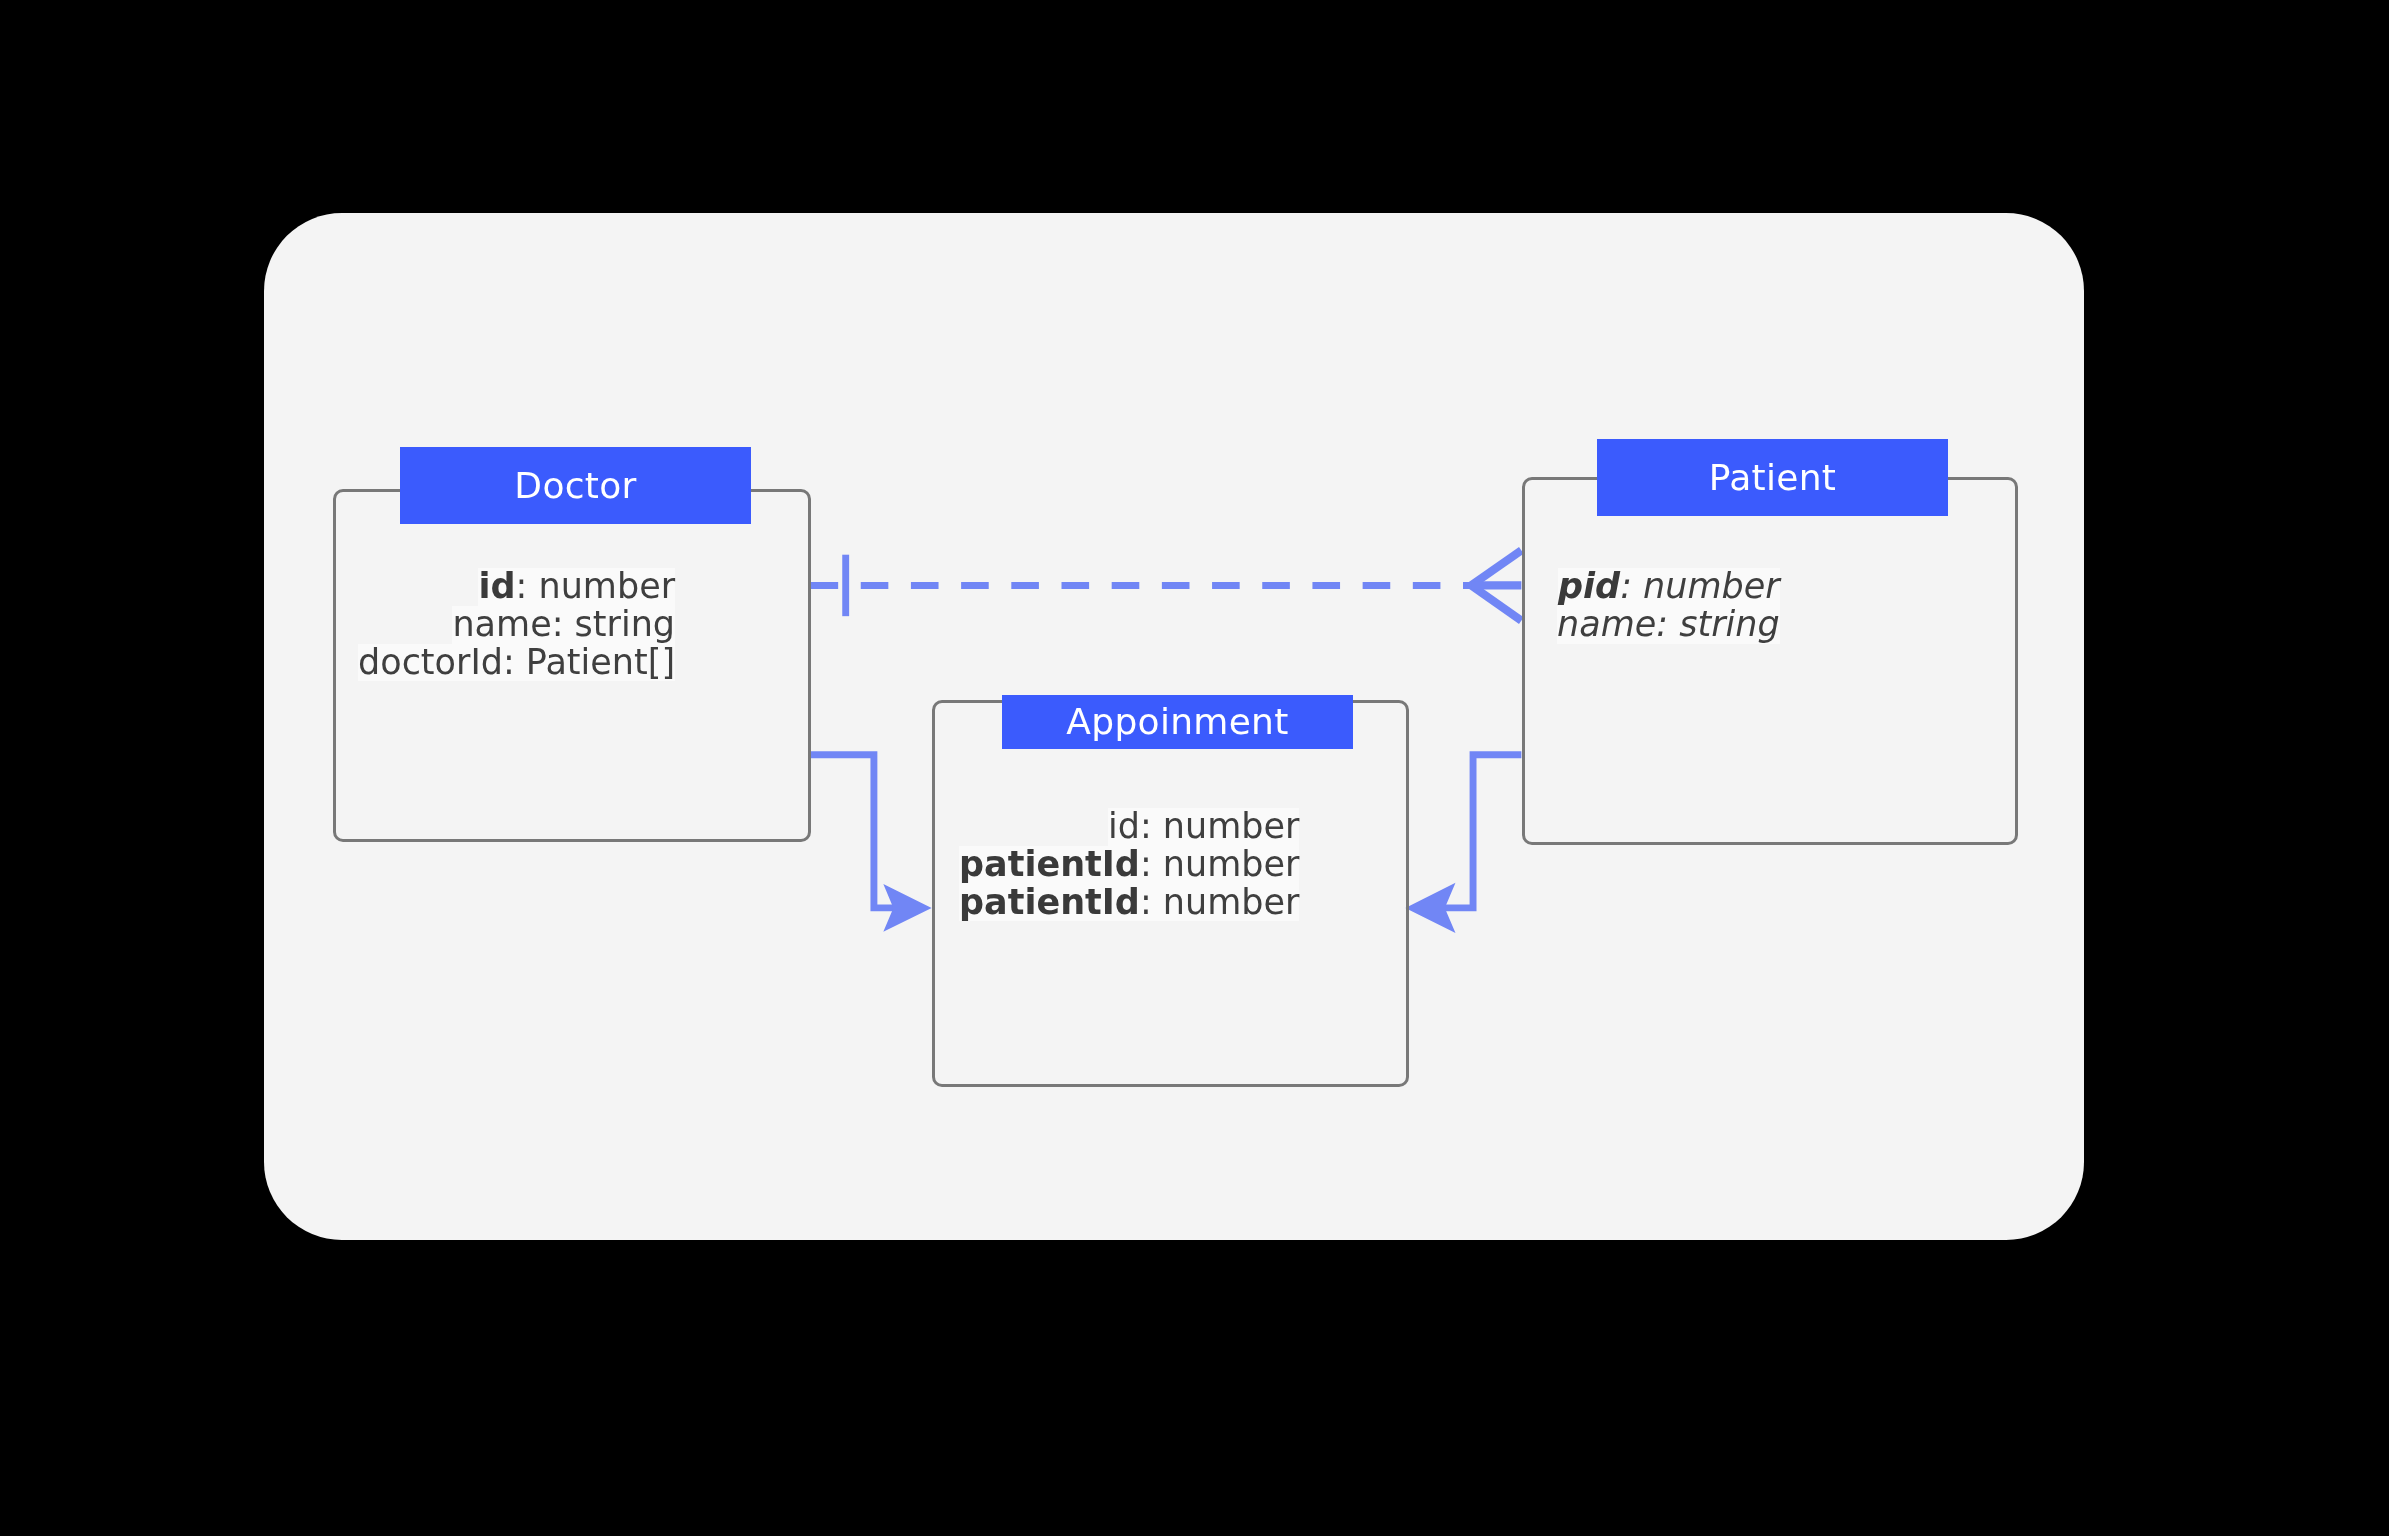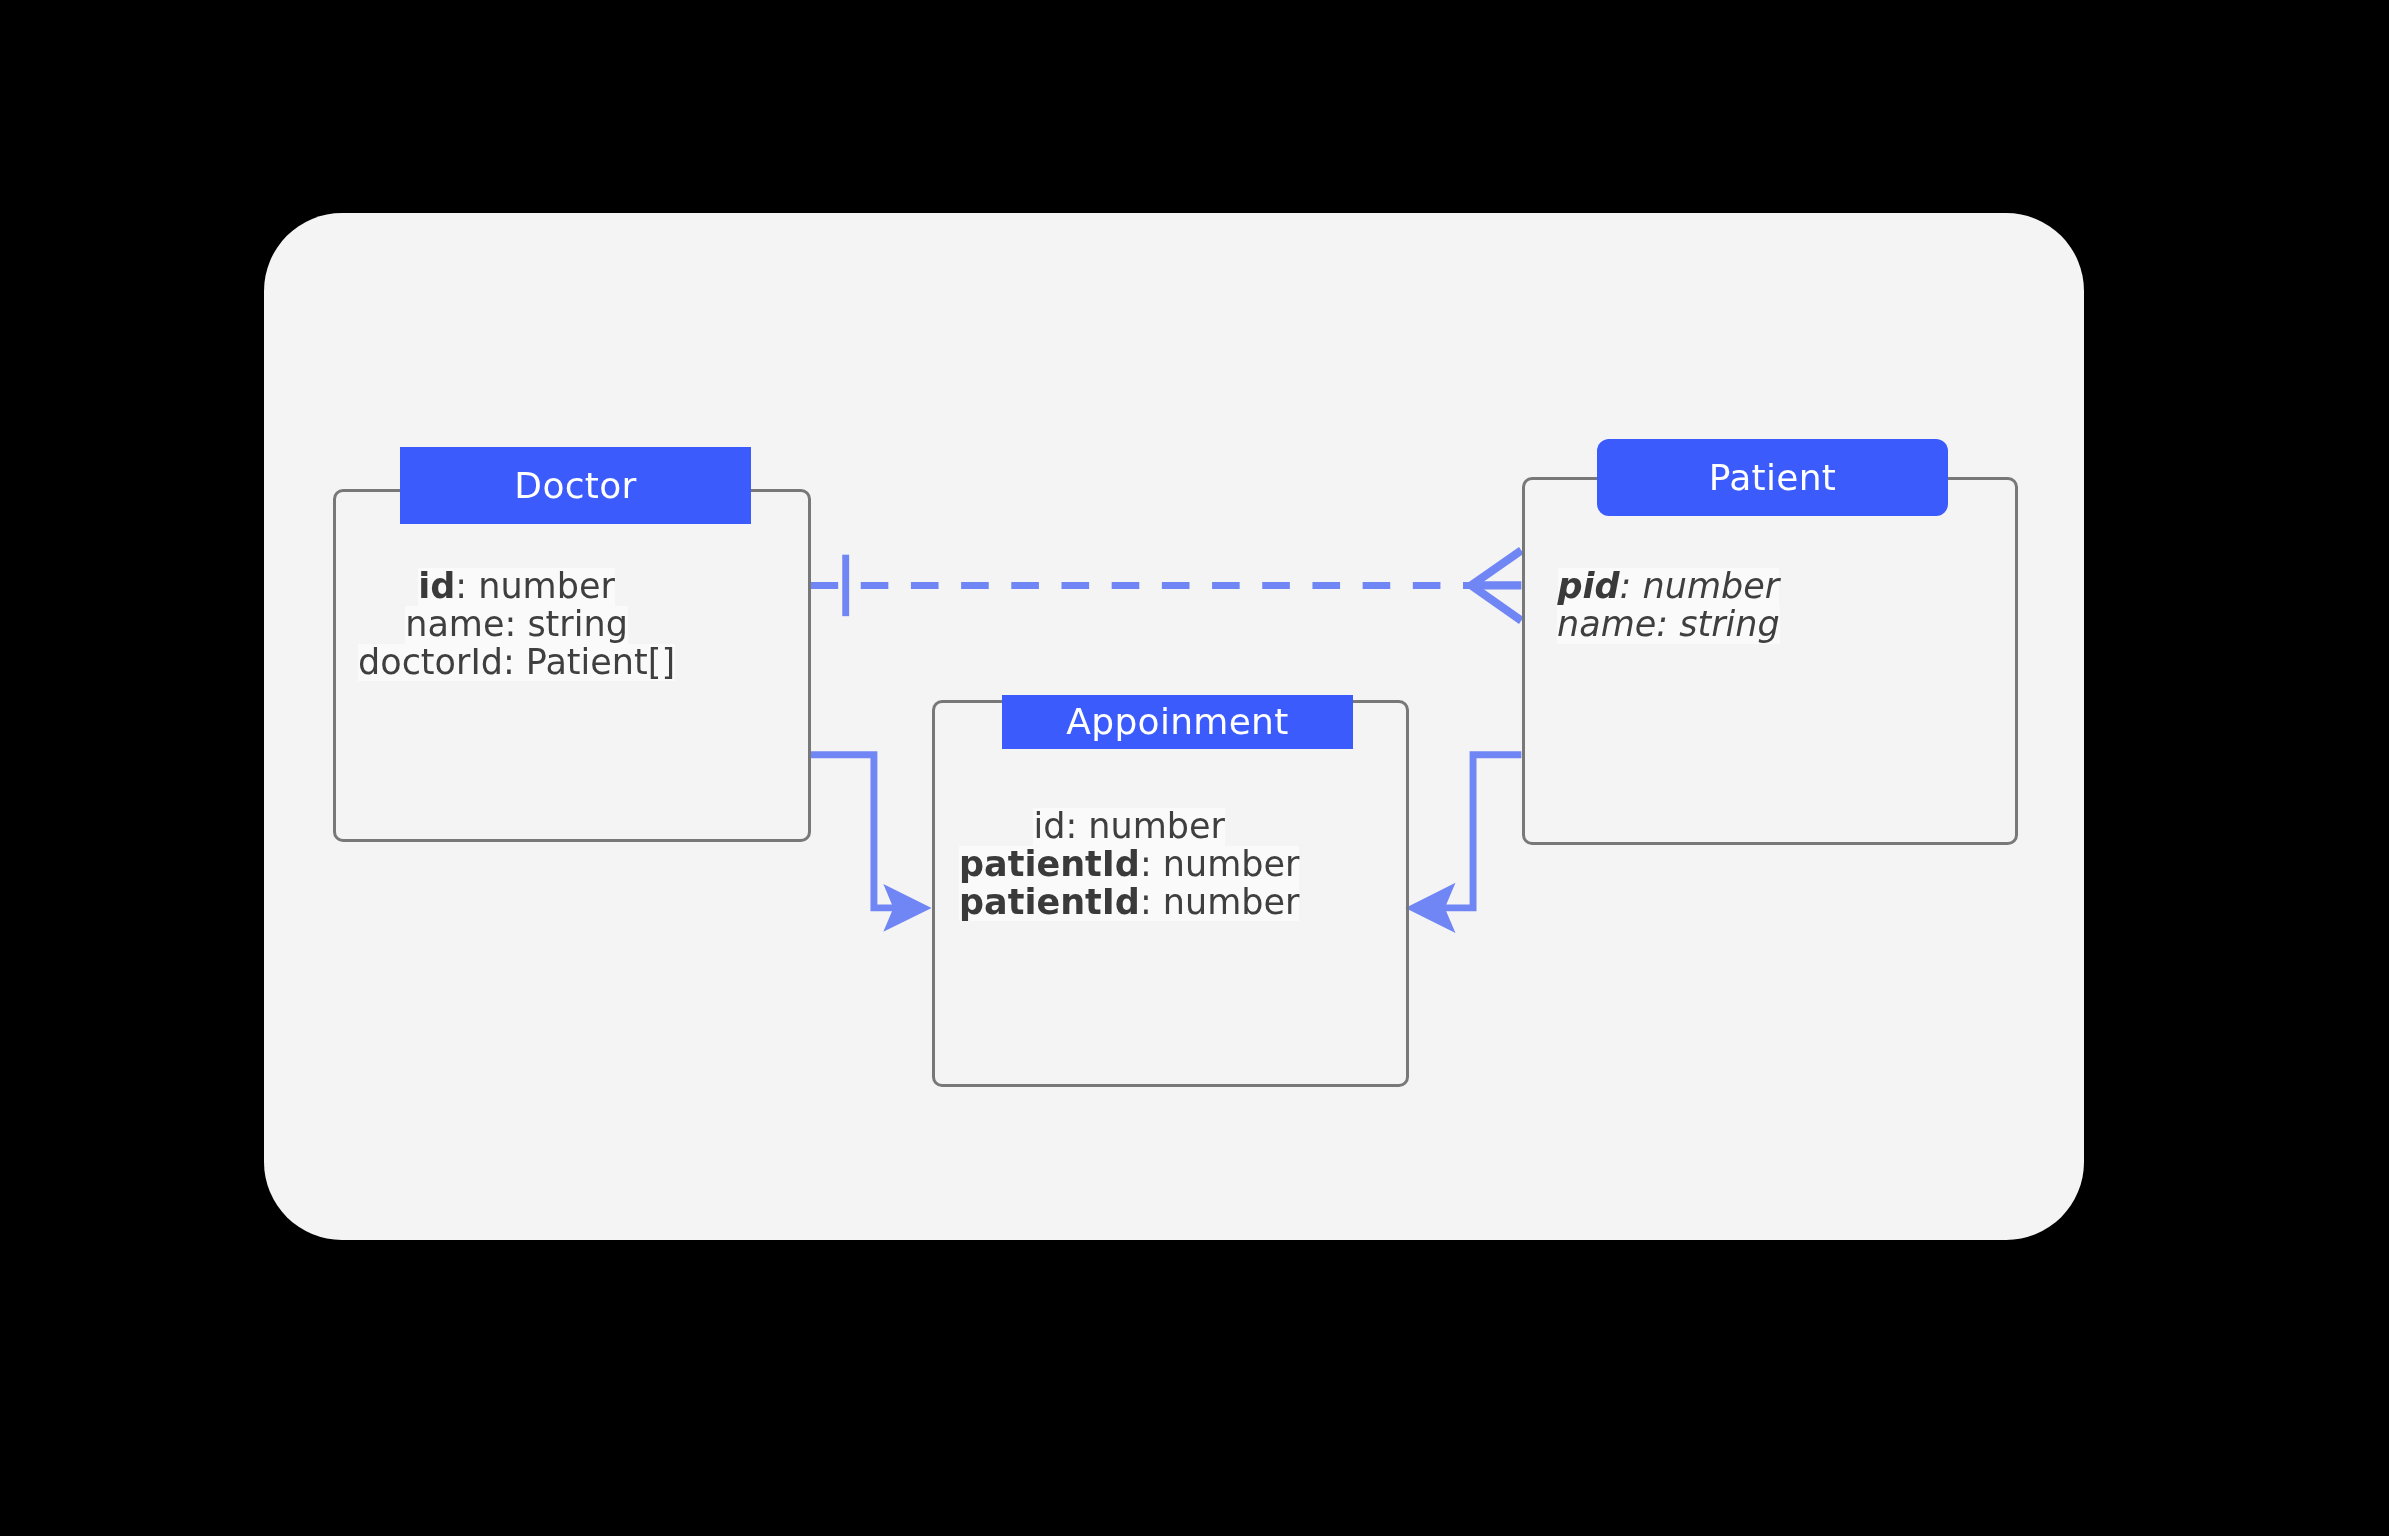--- a/index.html
+++ b/index.html
@@ -63,21 +63,21 @@
     justify-content: center;
     font-size: 36px;
     line-height: 1;
     letter-spacing: 0.3px;
     white-space: nowrap;
   }
   .entity-fields {
     position: absolute;
     display: flex;
     flex-direction: column;
-    align-items: center;
+    align-items: flex-end;
   }
   .field-row {
     font-size: 35px;
     line-height: 1.08;
     color: #3f3f3f;
     background: #fafafa;
     white-space: nowrap;
   }
   .field-key-bold {
     font-weight: bold;
@@ -90,21 +90,21 @@
   
   #entity-doctor      { left: 333px;  top: 489px;  width: 478px;  height: 353px; }
   #header-doctor      { left: 400px;  top: 447px;  width: 351px;  height: 77px; }
   #fields-doctor      { left: 358px;  top: 568px;  }
 
   #entity-appointment { left: 932px; top: 700px; width: 477px; height: 387px; }
   #header-appointment { left: 1002px; top: 695px; width: 351px; height: 54px; }
   #fields-appointment { left: 959px; top: 808px; }
 
   #entity-patient     { left: 1522px; top: 477px;  width: 496px;  height: 368px; }
-  #header-patient     { left: 1597px; top: 439px;  width: 351px;  height: 77px; border-radius: 12px; }
+  #header-patient     { left: 1597px; top: 439px;  width: 351px;  height: 77px; }
   #fields-patient     { left: 1557px; top: 568px; font-style: italic;  }
 </style>
 </head>
 <body>
 
 <div id="stage">
 
   <div id="canvas-panel"></div>
 
   <svg id="connector-layer" viewBox="0 0 3808 2448" width="2389" height="1536" xmlns="http://www.w3.org/2000/svg">

